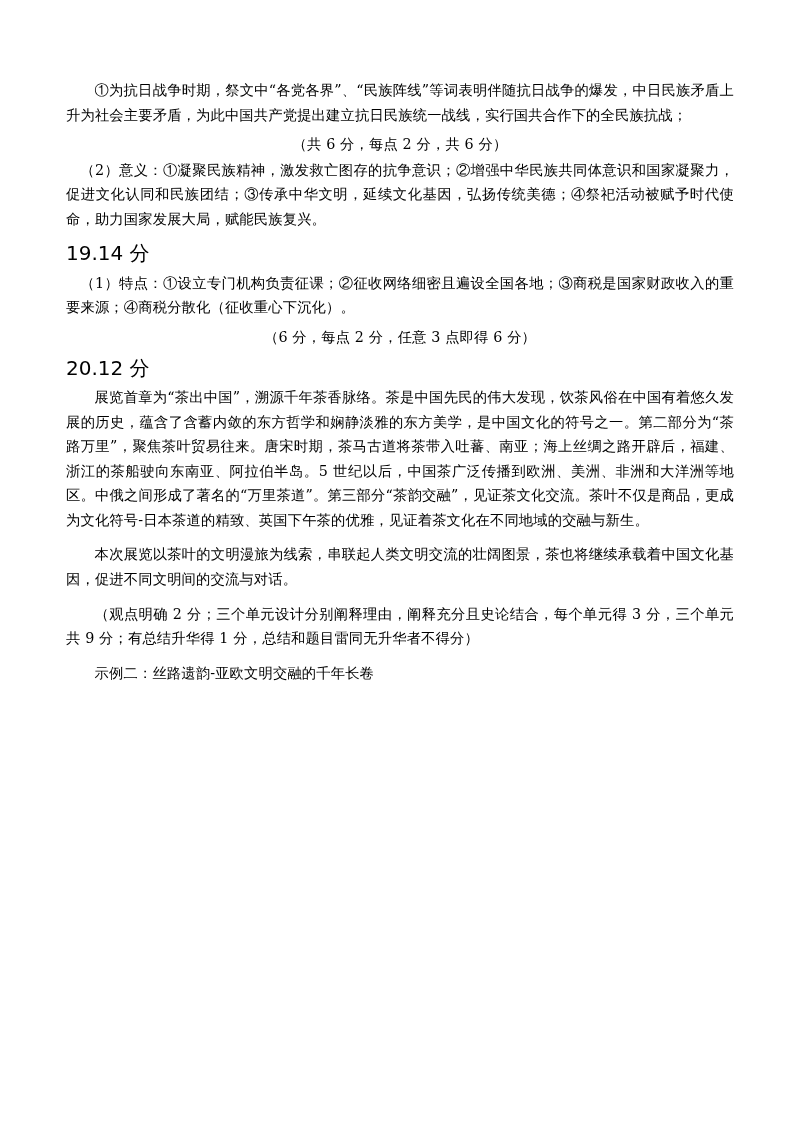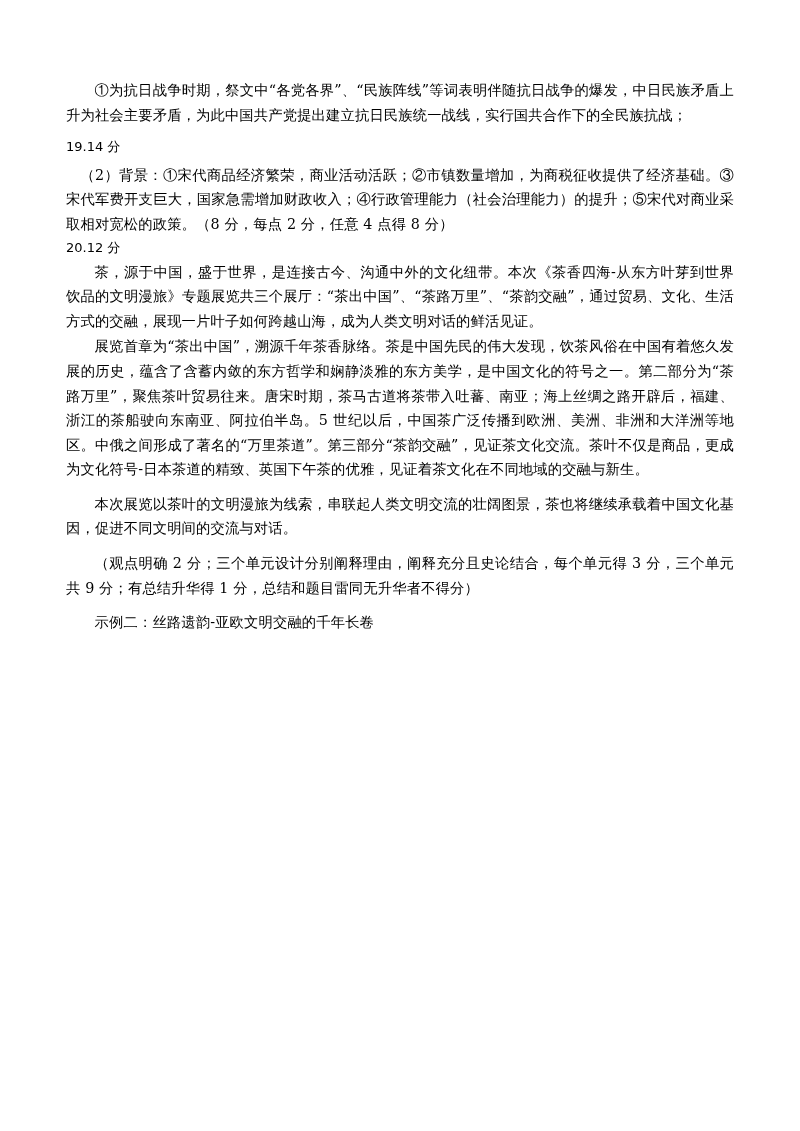--- a/index.html
+++ b/index.html
@@ -33,44 +33,46 @@
     text-indent: 2em;
   }
   .indent1 {
     text-indent: 1em;
   }
   .center {
     text-align: center;
     text-indent: 0;
   }
   .heading {
-    font-size: 13px;
+    font-size: 20px;
     line-height: 1.72;
     margin: 0;
     text-indent: 0;
     font-family: "DejaVu Sans", "Liberation Sans", sans-serif;
     letter-spacing: 0;
   }
   .gap-sm { height: 4px; }
   .gap-md { height: 9px; }
   .spacer-block { display: block; }
 </style>
 </head>
 <body>
 
 <div class="page">
 
   <p class="para indent2">①为抗日战争时期，祭文中“各党各界”、“民族阵线”等词表明伴随抗日战争的爆发，中日民族矛盾上升为社会主要矛盾，为此中国共产党提出建立抗日民族统一战线，实行国共合作下的全民族抗战；</p>
   <div class="gap-sm spacer-block"></div>
+  <p class="para center">（共 6 分，每点 2 分，共 6 分）</p>
+  <p class="para indent1">（2）意义：①凝聚民族精神，激发救亡图存的抗争意识；②增强中华民族共同体意识和国家凝聚力，促进文化认同和民族团结；③传承中华文明，延续文化基因，弘扬传统美德；④祭祀活动被赋予时代使命，助力国家发展大局，赋能民族复兴。</p>
   <div class="gap-sm spacer-block"></div>
   <p class="heading">19.14 分</p>
+  <p class="para indent1">（1）特点：①设立专门机构负责征课；②征收网络细密且遍设全国各地；③商税是国家财政收入的重要来源；④商税分散化（征收重心下沉化）。</p>
   <div class="gap-sm spacer-block"></div>
-  <p class="para indent1">（2）背景：①宋代商品经济繁荣，商业活动活跃；②市镇数量增加，为商税征收提供了经济基础。③宋代军费开支巨大，国家急需增加财政收入；④行政管理能力（社会治理能力）的提升；⑤宋代对商业采取相对宽松的政策。（8 分，每点 2 分，任意 4 点得 8 分）</p>
+  <p class="para center">（6 分，每点 2 分，任意 3 点即得 6 分）</p>
   <p class="heading">20.12 分</p>
-  <p class="para indent2">茶，源于中国，盛于世界，是连接古今、沟通中外的文化纽带。本次《茶香四海-从东方叶芽到世界饮品的文明漫旅》专题展览共三个展厅：“茶出中国”、“茶路万里”、“茶韵交融”，通过贸易、文化、生活方式的交融，展现一片叶子如何跨越山海，成为人类文明对话的鲜活见证。</p>
   <p class="para indent2">展览首章为“茶出中国”，溯源千年茶香脉络。茶是中国先民的伟大发现，饮茶风俗在中国有着悠久发展的历史，蕴含了含蓄内敛的东方哲学和娴静淡雅的东方美学，是中国文化的符号之一。第二部分为“茶路万里”，聚焦茶叶贸易往来。唐宋时期，茶马古道将茶带入吐蕃、南亚；海上丝绸之路开辟后，福建、浙江的茶船驶向东南亚、阿拉伯半岛。5 世纪以后，中国茶广泛传播到欧洲、美洲、非洲和大洋洲等地区。中俄之间形成了著名的“万里茶道”。第三部分“茶韵交融”，见证茶文化交流。茶叶不仅是商品，更成为文化符号-日本茶道的精致、英国下午茶的优雅，见证着茶文化在不同地域的交融与新生。</p>
   <div class="gap-md spacer-block"></div>
   <p class="para indent2">本次展览以茶叶的文明漫旅为线索，串联起人类文明交流的壮阔图景，茶也将继续承载着中国文化基因，促进不同文明间的交流与对话。</p>
   <div class="gap-md spacer-block"></div>
   <p class="para indent2">（观点明确 2 分；三个单元设计分别阐释理由，阐释充分且史论结合，每个单元得 3 分，三个单元共 9 分；有总结升华得 1 分，总结和题目雷同无升华者不得分）</p>
   <div class="gap-md spacer-block"></div>
   <p class="para indent2">示例二：丝路遗韵-亚欧文明交融的千年长卷</p>
   <div class="gap-md spacer-block"></div>
 
 </div>

